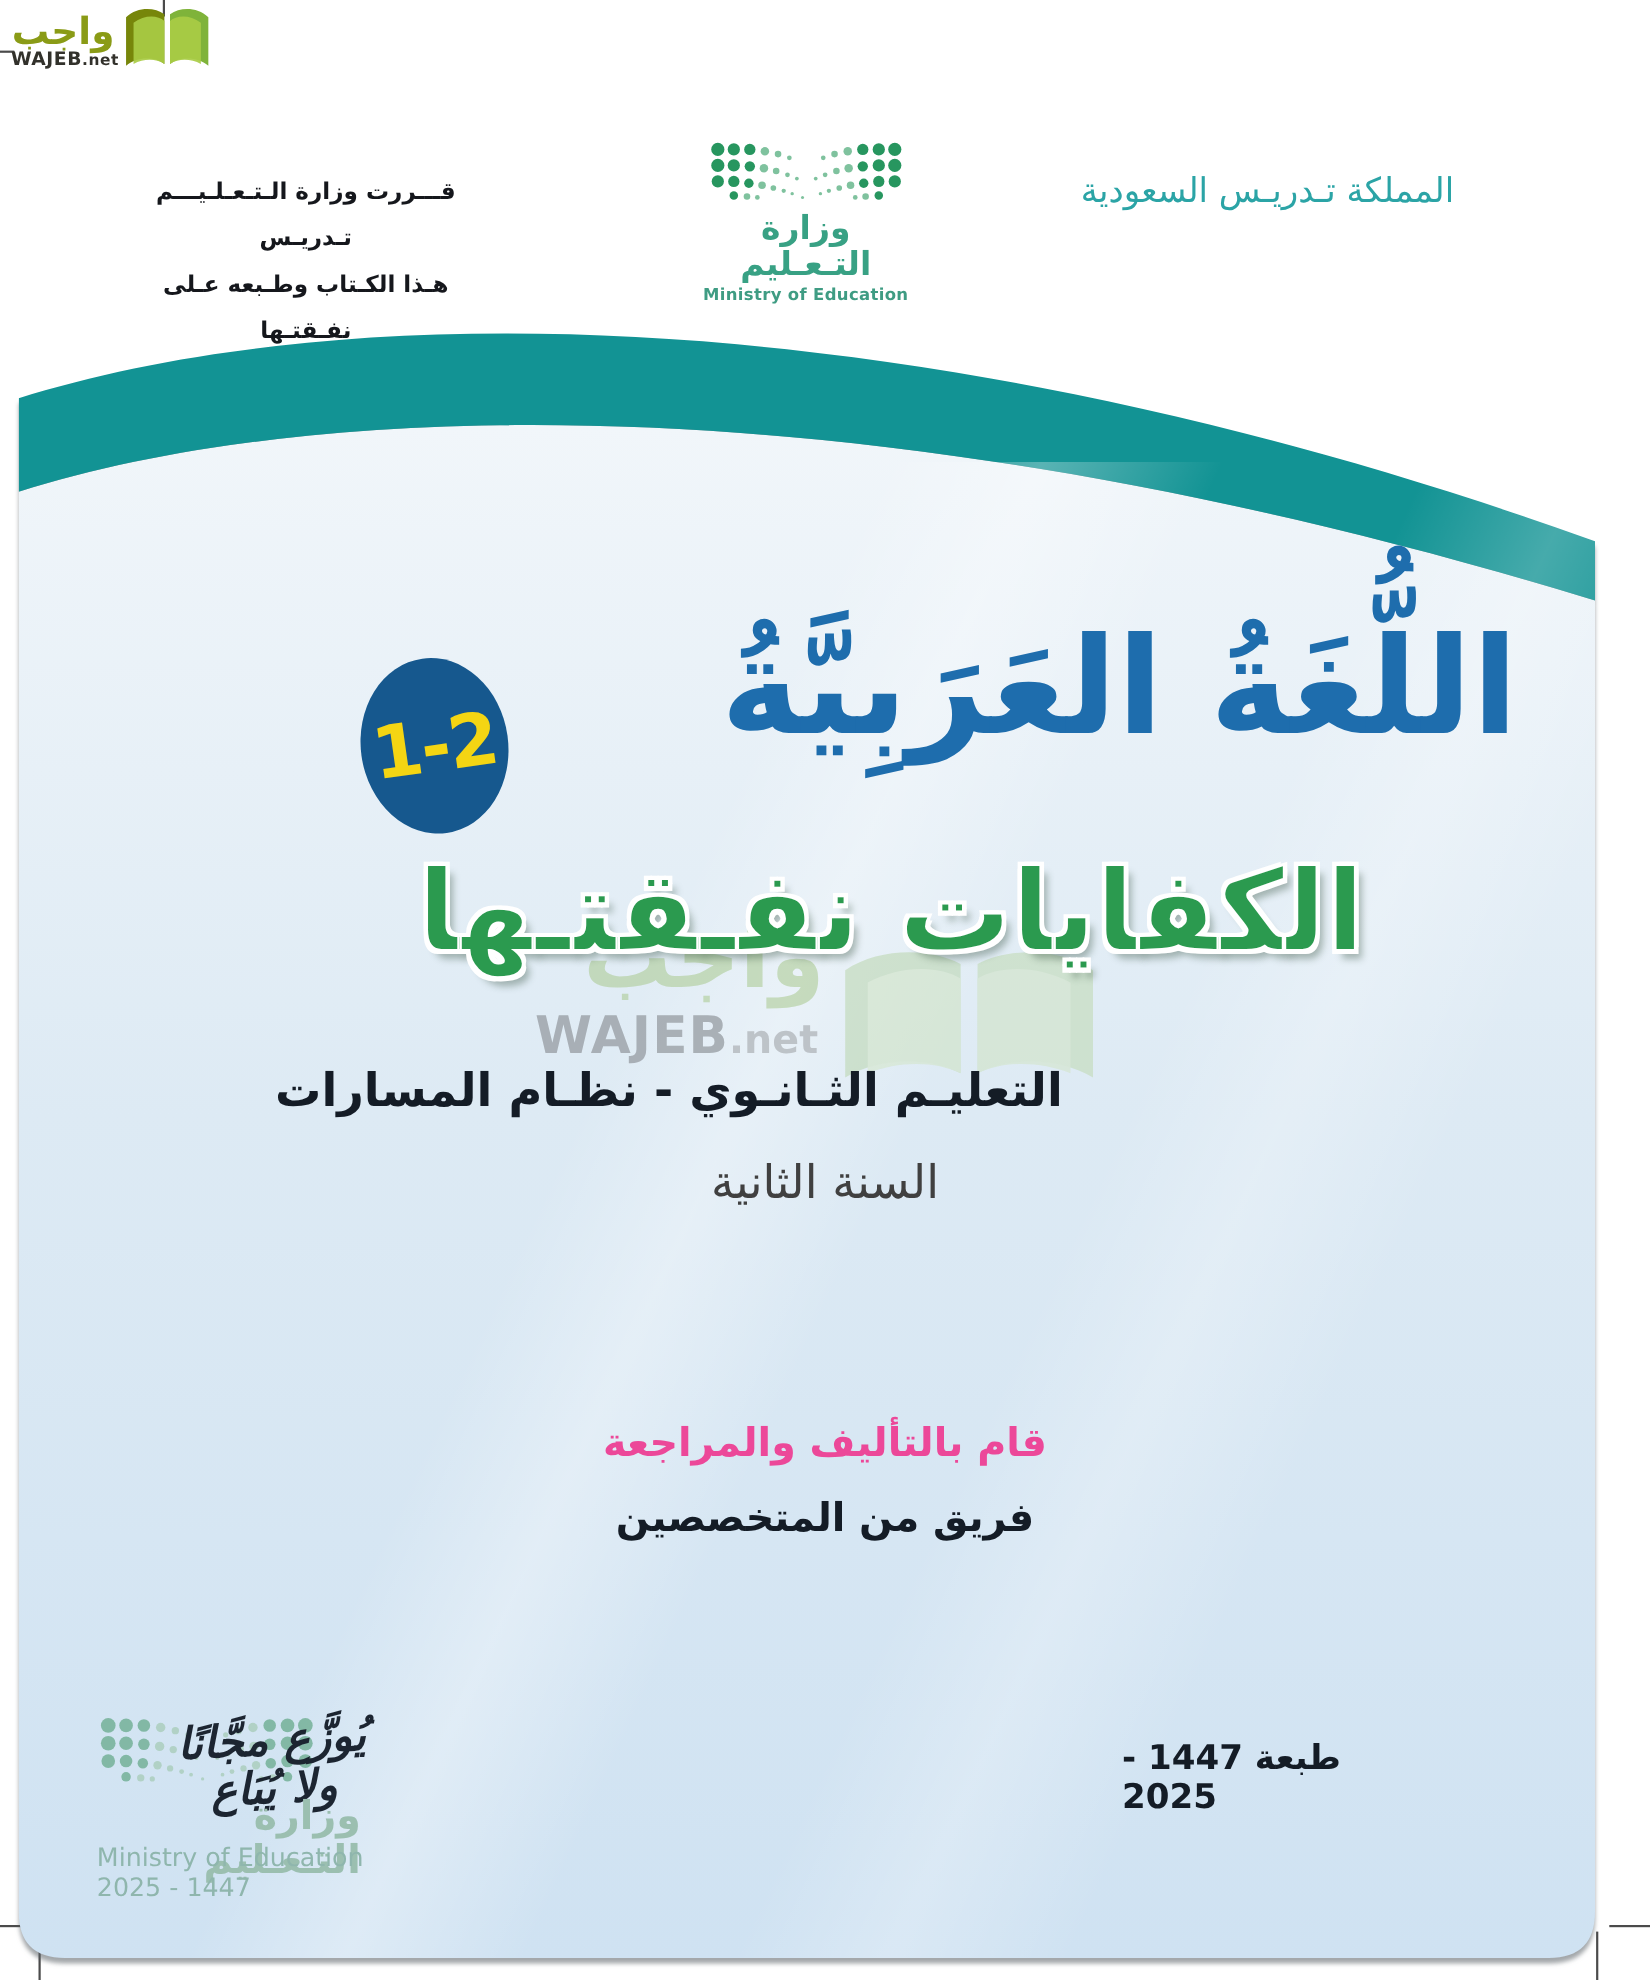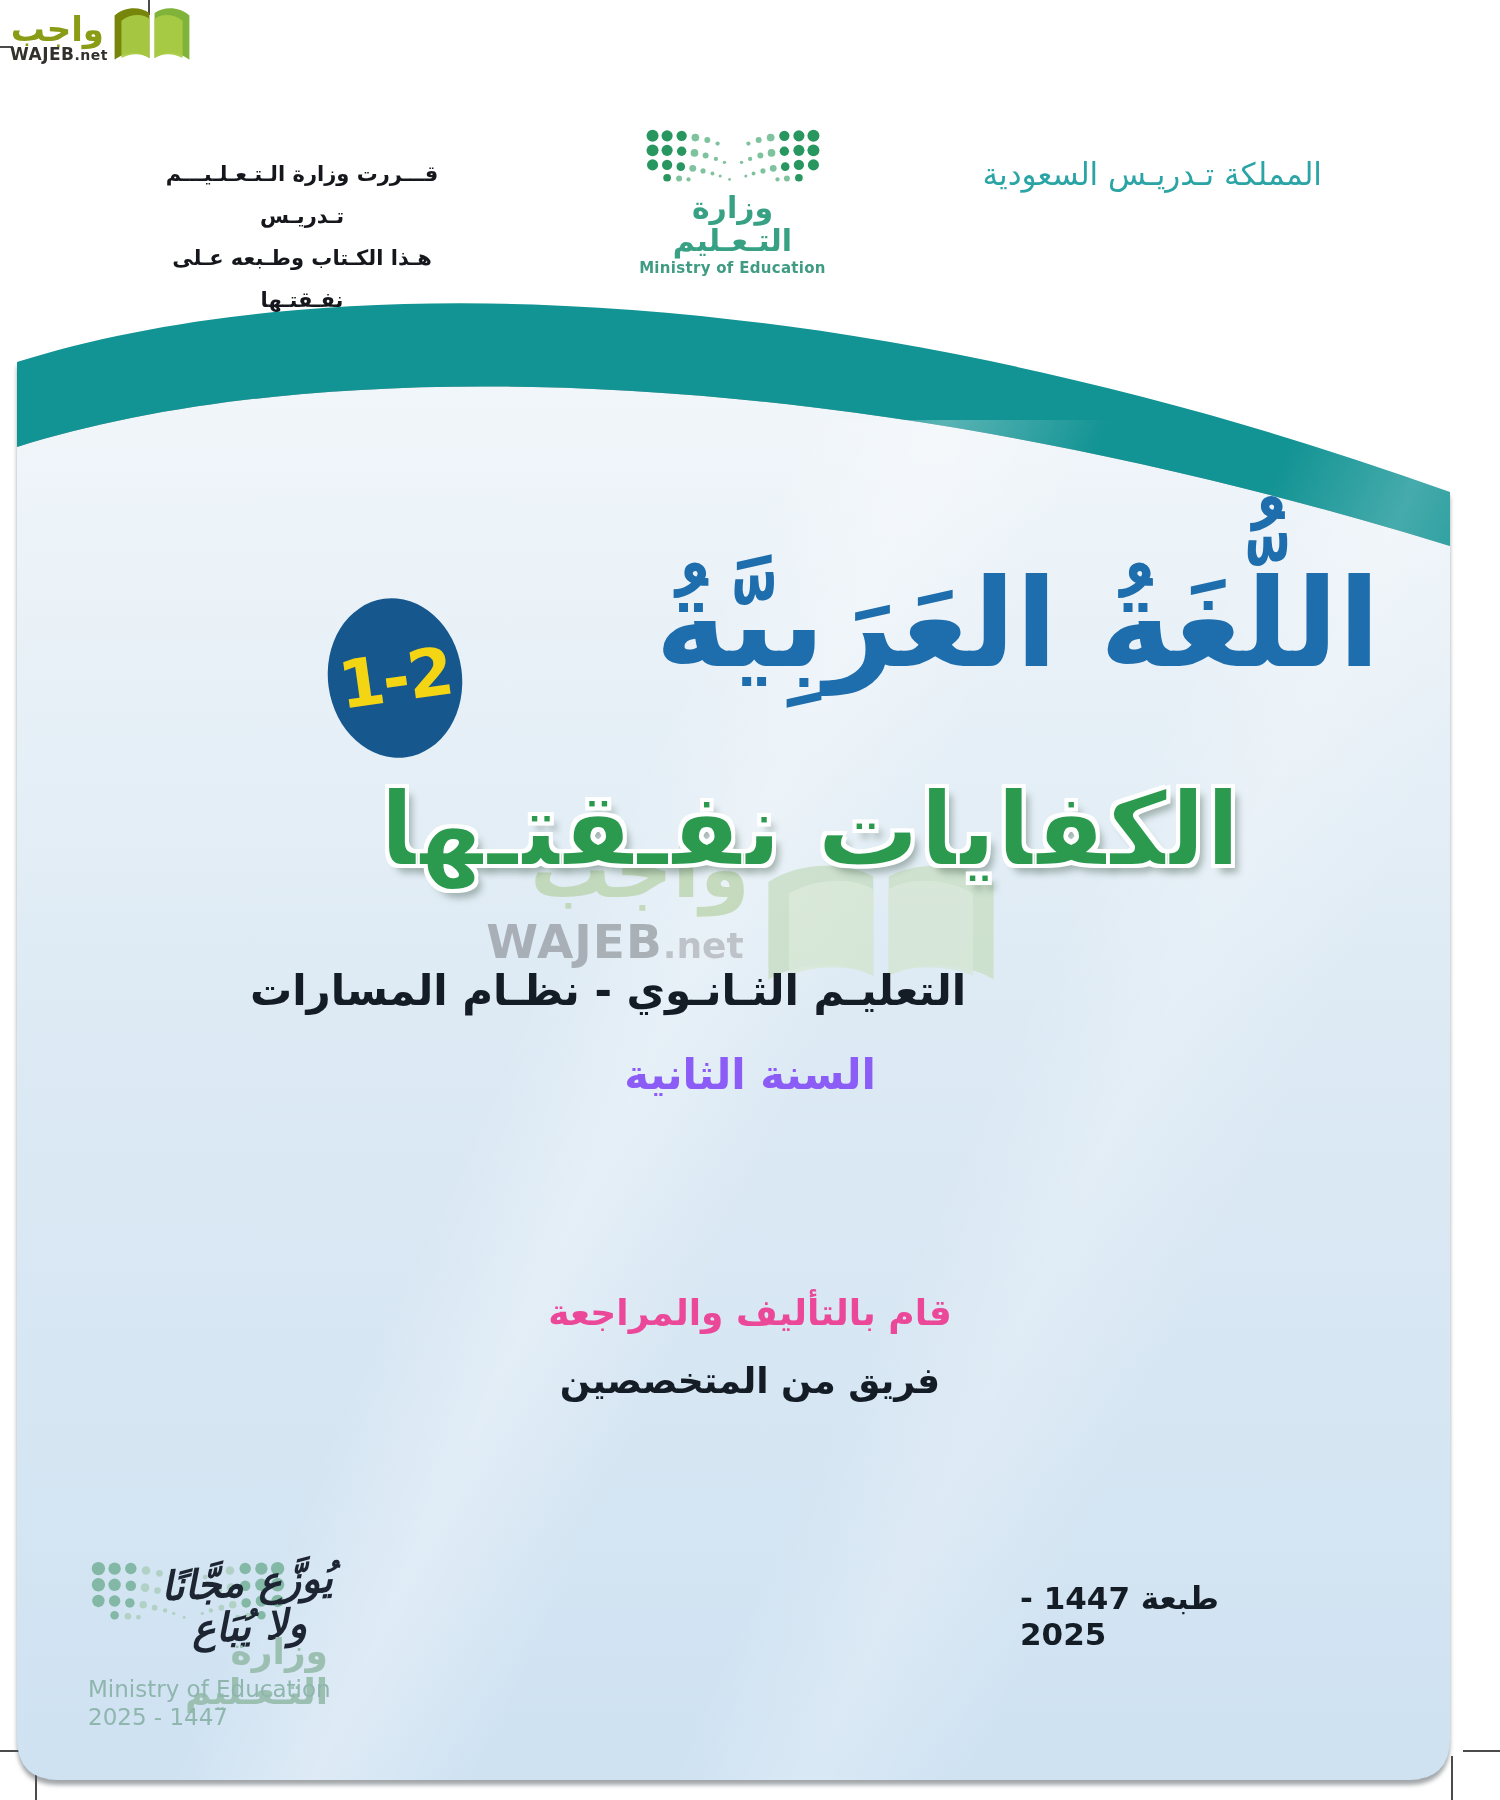--- a/index.html
+++ b/index.html
@@ -13,21 +13,21 @@
 
   
   .wajeb-logo{left:10px;top:2px;width:190px;height:70px;}
   .wajeb-ar{position:absolute;left:2px;top:10px;width:92px;text-align:center;
             font-size:34px;font-weight:bold;color:#8a9b16;direction:rtl;line-height:1;}
   .wajeb-latin{position:absolute;left:0px;top:44px;width:96px;text-align:center;
             font-size:17px;font-weight:bold;color:#32312b;letter-spacing:.5px;line-height:1;}
   .wajeb-latin .suffix{font-size:14px;}
   .wajeb-book{position:absolute;left:98px;top:0px;}
 
-  .decision{left:152px;top:153px;width:300px;text-align:center;direction:rtl;
+  .decision{left:128px;top:153px;width:300px;text-align:center;direction:rtl;
             font-size:21px;font-weight:bold;color:#15171c;line-height:42px;}
 
   .moe-header{left:630px;top:128px;width:205px;text-align:center;}
   .moe-header .palm{display:block;margin:0 auto;}
   .moe-ar-header{margin-top:8px;font-size:30px;font-weight:bold;color:#38a184;direction:rtl;line-height:1.1;}
   .moe-en-header{margin-top:2px;font-size:15px;font-weight:bold;color:#3f9c83;letter-spacing:.3px;}
 
   .kingdom{right:178px;top:156px;font-size:31px;color:#2ba4a6;direction:rtl;font-weight:500;}
 
   
@@ -53,21 +53,21 @@
   .wm-ar{left:520px;top:830px;width:240px;text-align:center;direction:rtl;z-index:3;
          font-size:80px;font-weight:bold;color:#a9c98e;opacity:.55;line-height:1;}
   .wm-book{left:753px;top:852px;opacity:.5;z-index:3;}
   .wm-latin{left:460px;top:918px;width:310px;text-align:center;z-index:3;opacity:.8;line-height:1;}
   .wm-latin .wm-b{font-size:47px;font-weight:bold;color:#9ba1a7;letter-spacing:1px;}
   .wm-latin .wm-s{font-size:36px;font-weight:bold;color:#b3b8bd;}
 
   .track-line{left:250px;top:966px;width:1000px;text-align:left;direction:rtl;z-index:4;
               font-size:42px;font-weight:bold;color:#141c26;}
   .year-line{left:250px;top:1050px;width:1000px;text-align:center;direction:rtl;z-index:4;
-             font-size:42px;font-weight:bold;color:#8b5cf6;}
+             font-size:42px;font-weight:normal;color:#404040;}
   .credit1{left:250px;top:1292px;width:1000px;text-align:center;direction:rtl;z-index:4;
            font-size:36px;font-weight:bold;color:#ec4899;}
   .credit2{left:250px;top:1360px;width:1000px;text-align:center;direction:rtl;z-index:4;
            font-size:36px;font-weight:bold;color:#141c26;}
 
   
   .footer-palm{left:88px;top:1560px;opacity:.8;z-index:3;}
   .free-note{left:138px;top:1560px;width:220px;z-index:4;direction:rtl;text-align:center;
              font-size:40px;font-weight:bold;font-style:italic;color:#1c2531;transform:rotate(-3deg);line-height:1.1;}
   .moe-ar-footer{left:88px;top:1632px;width:240px;direction:rtl;text-align:right;z-index:4;

